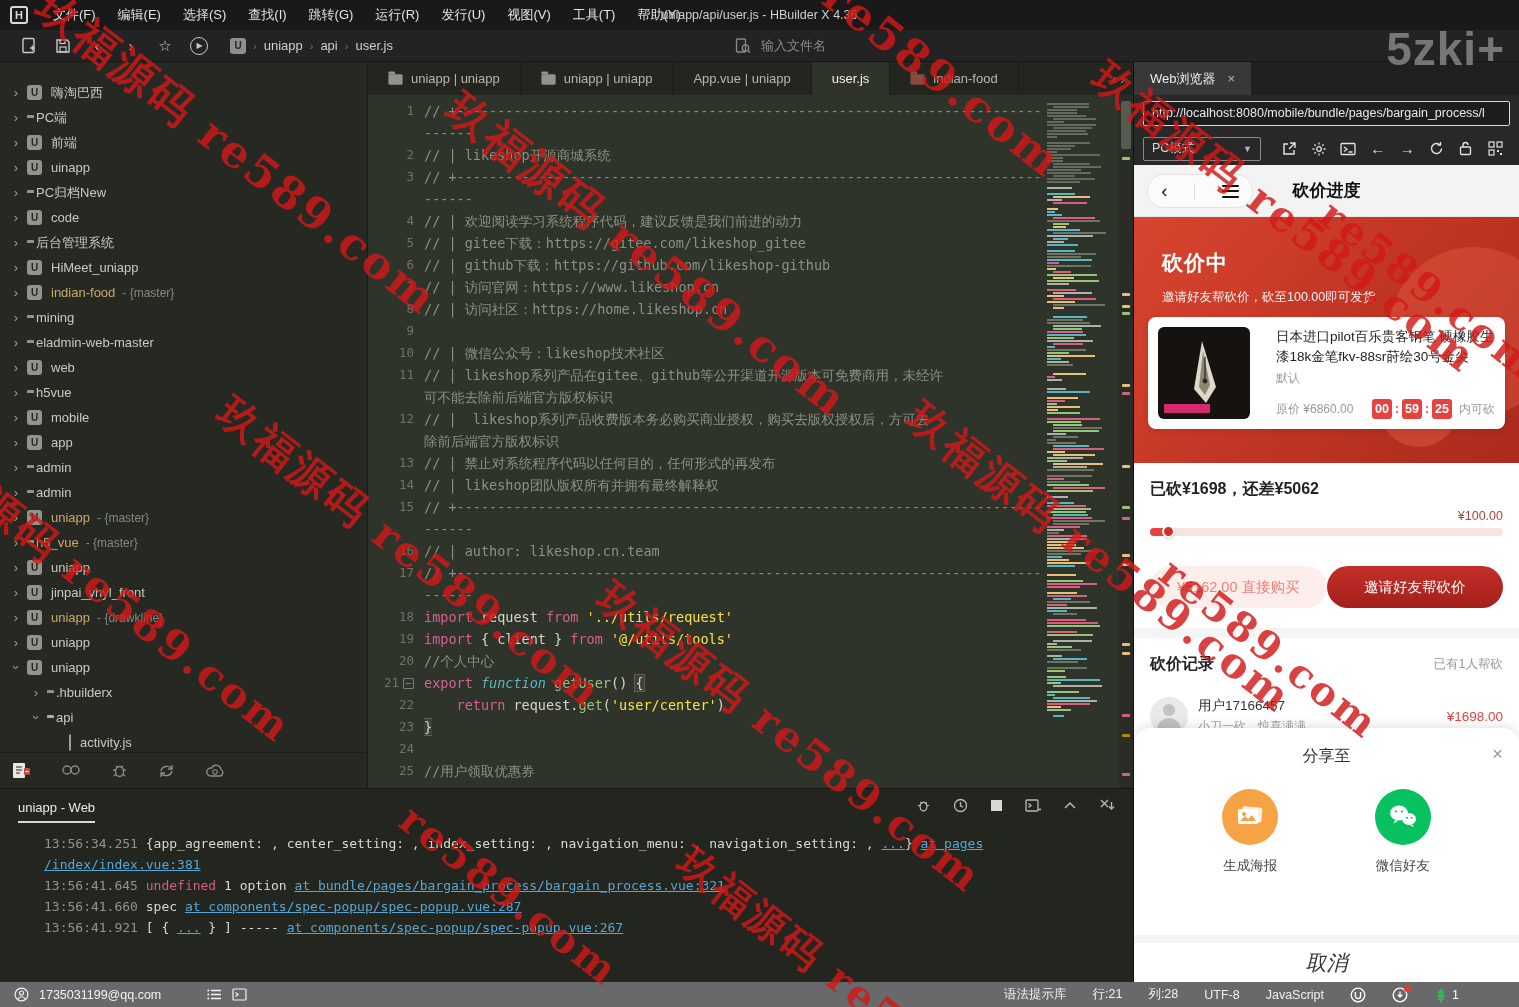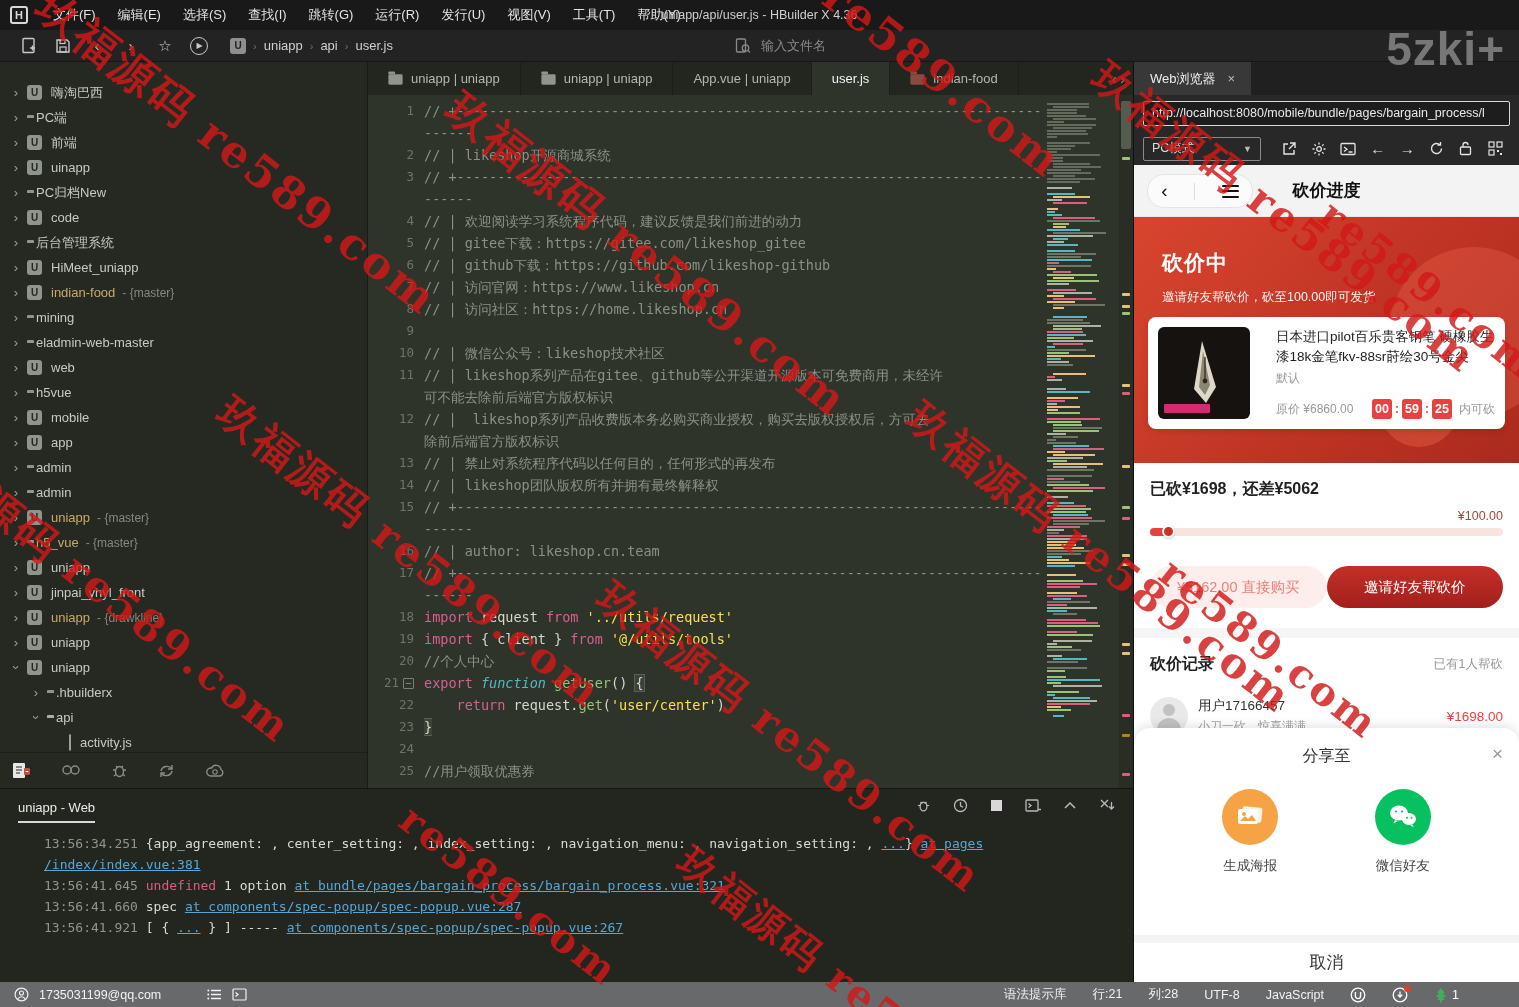--- a/index.html
+++ b/index.html
@@ -151,21 +151,21 @@
   
   .share { position:absolute; left:0; right:0; bottom:0; height:254px; background:#fff; border-radius:16px 16px 0 0; box-shadow:0 -3px 10px rgba(0,0,0,.1); }
   .sh-title { text-align:center; padding-top:18px; font-size:16px; color:#333; }
   .sh-close { position:absolute; right:16px; top:16px; color:#999; font-size:19px; line-height:1; }
   .sh-opts { display:flex; justify-content:space-around; margin-top:22px; padding:0 40px; }
   .sh-opt { display:flex; flex-direction:column; align-items:center; }
   .sh-circle { width:56px; height:56px; border-radius:50%; display:flex; align-items:center; justify-content:center; }
   .sh-circle.orange { background:#f5a344; }
   .sh-circle.green { background:#07c160; }
   .sh-label { margin-top:12px; font-size:13.5px; color:#444; }
-  .sh-cancel { position:absolute; left:0; right:0; bottom:0; height:47px; background:#fff; border-top:8px solid #f4f4f4; display:flex; align-items:center; justify-content:center; font-size:17px; color:#333; }
+  .sh-cancel { position:absolute; left:0; right:0; bottom:0; height:47px; background:#fff; border-top:8px solid #f4f4f4; display:flex; align-items:center; justify-content:center; font-size:21px; color:#333;font-style:italic; }
 
   
   .wm-layer { position:absolute; inset:0; pointer-events:none; z-index:60; overflow:hidden; }
   .wm { position:absolute; font-family:"DejaVu Serif",serif; font-weight:bold; color:rgba(210,25,25,.82); white-space:nowrap; transform:rotate(38deg); transform-origin:left top; letter-spacing:3px; }
   .wm-corner { position:absolute; top:22px; right:14px; font-size:46px; color:rgba(190,190,190,.55); font-weight:bold; transform:none; letter-spacing:1px; font-family:"Liberation Sans",sans-serif; }
 </style>
 </head>
 <body>
 
 <header class="menubar">

